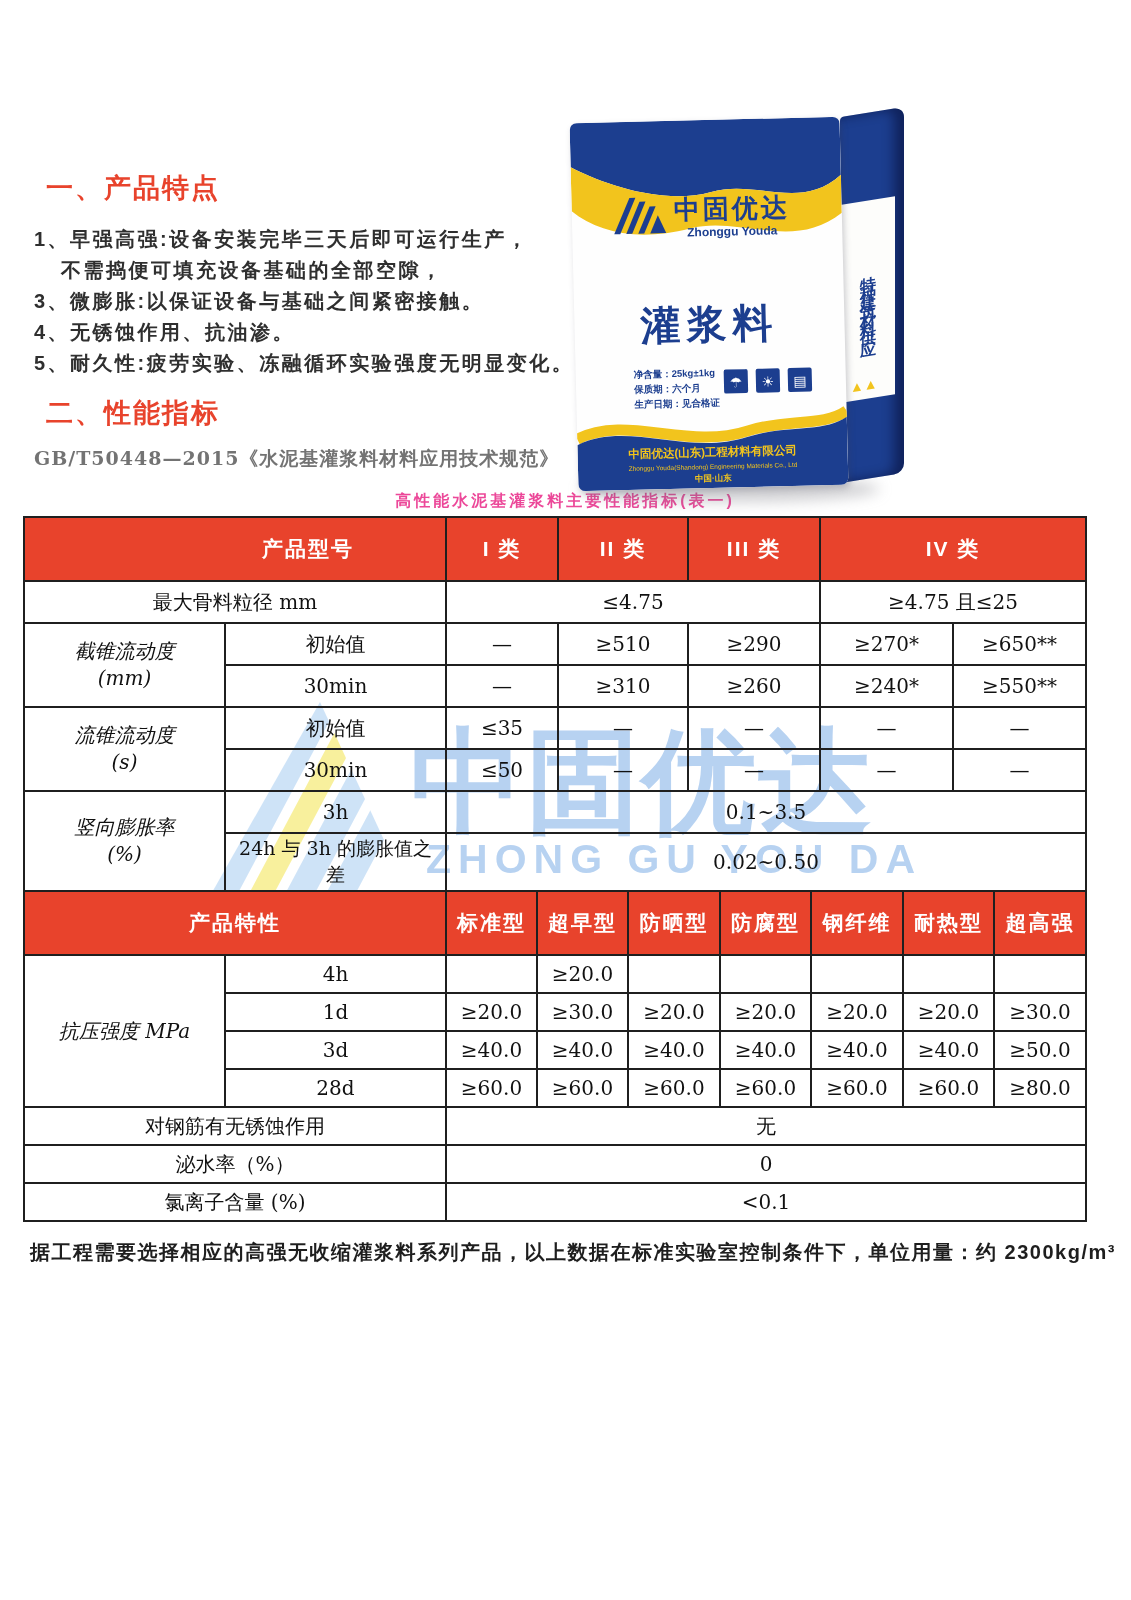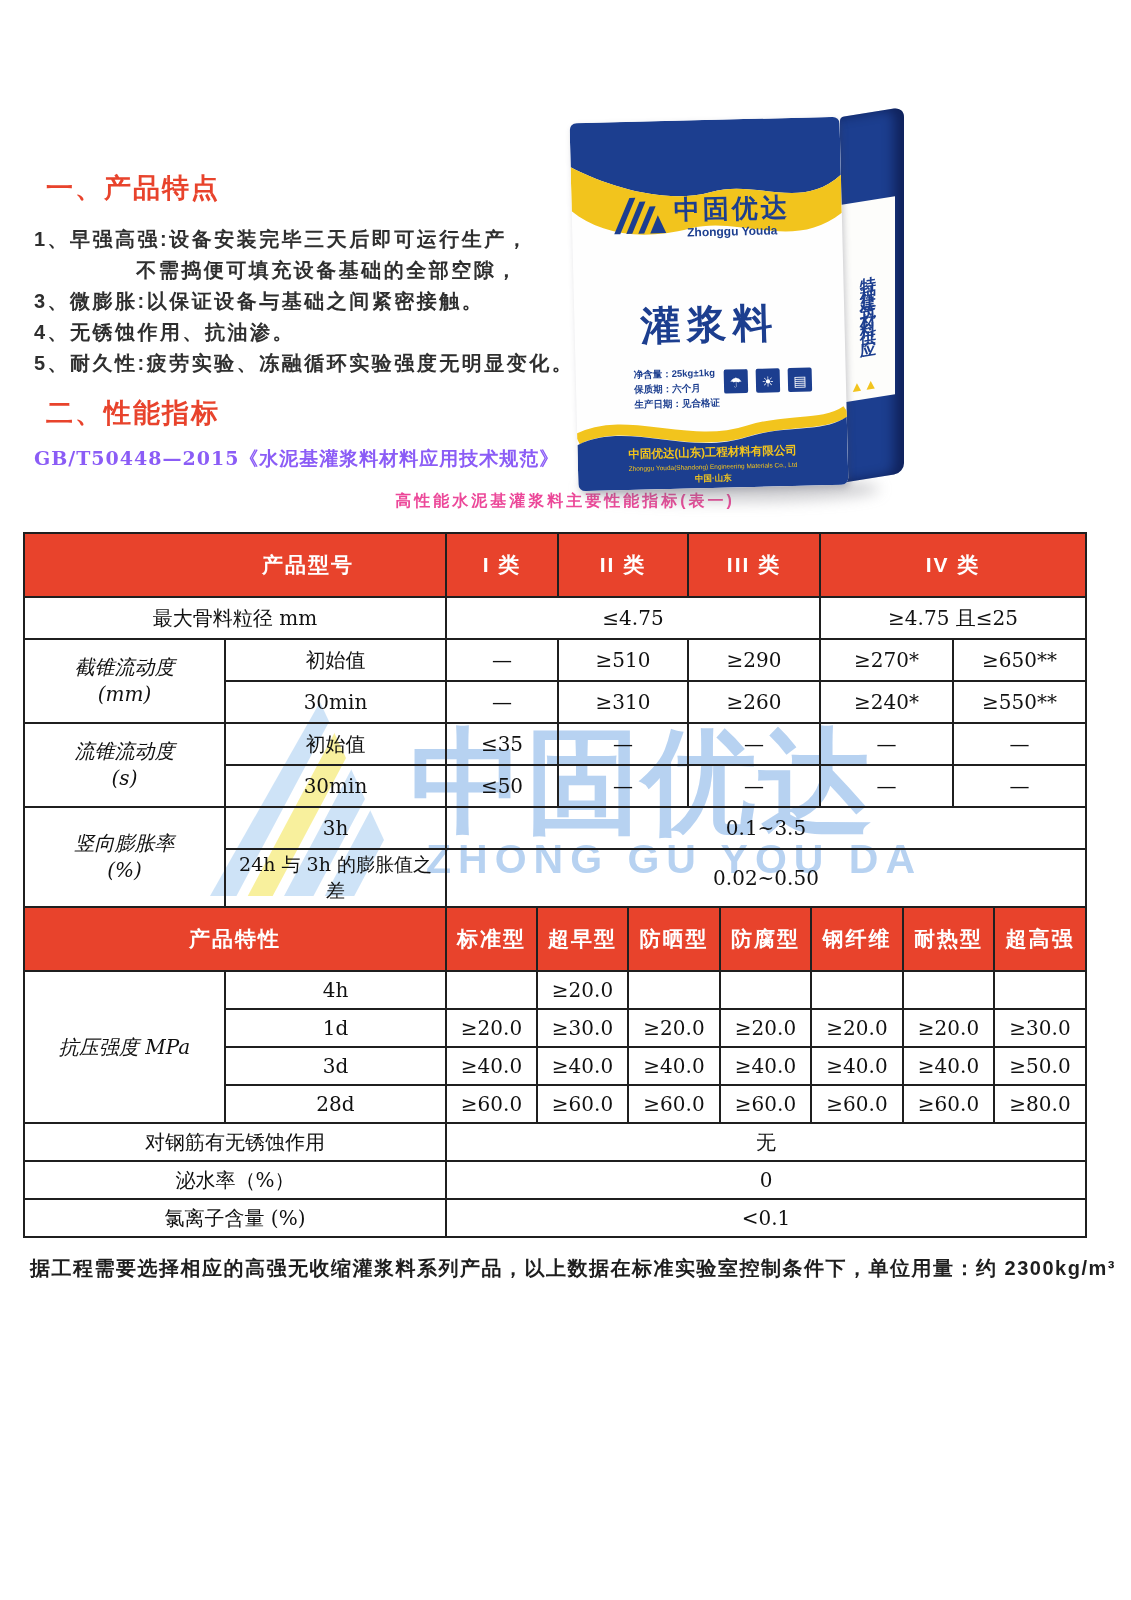--- a/index.html
+++ b/index.html
@@ -12,40 +12,40 @@
   *{box-sizing:border-box;margin:0;padding:0;}
   html,body{background:#fff;}
   body{font-family:"Liberation Sans","DejaVu Sans",sans-serif;color:#2a2a2a;}
   .page{position:relative;width:1131px;height:1600px;background:#fff;overflow:hidden;}
 
   
   .h-red{color:var(--accent-red);font-size:27px;font-weight:bold;letter-spacing:2px;}
   .features-heading{margin:170px 0 18px 46px;}
   .feature-list{margin-left:34px;width:560px;font-size:20px;font-weight:600;
                 line-height:31px;letter-spacing:2.5px;color:#2f2f2f;}
-  .feature-item.cont{padding-left:27px;text-align:center;}
+  .feature-item.cont{padding-left:27px;}
   .performance-heading{margin:16px 0 0 46px;}
   .standard-ref{margin:15px 0 0 34px;font-size:19px;font-weight:600;letter-spacing:1px;
-                font-family:"DejaVu Serif","Liberation Serif",serif;color:#8b5cf6;}
+                font-family:"DejaVu Serif","Liberation Serif",serif;color:#737373;}
   .table-title{margin-top:19px;text-align:center;position:relative;left:85px;width:960px;
                font-size:16px;font-weight:600;letter-spacing:3px;color:#ec4899;}
 
   
   .watermark{position:absolute;left:198px;top:688px;z-index:0;pointer-events:none;}
   .wm-tri{position:absolute;left:0;top:8px;}
   .wm-cn{position:absolute;left:212px;top:18px;font-size:114px;font-weight:bold;
          letter-spacing:2px;color:rgba(138,183,233,.62);white-space:nowrap;}
   .wm-en{position:absolute;left:228px;top:148px;font-size:41px;font-weight:bold;
          letter-spacing:7px;color:rgba(138,183,233,.62);white-space:nowrap;}
 
   
   .spec-table{border-collapse:collapse;table-layout:fixed;width:1062px;margin-left:23px;
               position:relative;z-index:1;background:transparent;
               font-family:"DejaVu Serif","Liberation Serif",serif;font-size:20px;color:#111;}
-  .t1{margin-top:20px;padding-left:32px;}
+  .t1{margin-top:4px;padding-left:32px;}
   .t2{margin-top:-2px;}
   .spec-table td,.spec-table th{border:2px solid var(--table-border);text-align:center;
               vertical-align:middle;padding:2px 4px;background:transparent;overflow:hidden;}
   .spec-table th{background:var(--accent-red);color:#fff;height:64px;
               font-family:"Liberation Sans","DejaVu Sans",sans-serif;
               font-size:21px;font-weight:bold;letter-spacing:2px;}
   .t1 td{height:42px;}
   .t2 td{height:38px;}
   th.pm{padding-left:150px;}
   .cat div{line-height:1.35;font-style:italic;}

